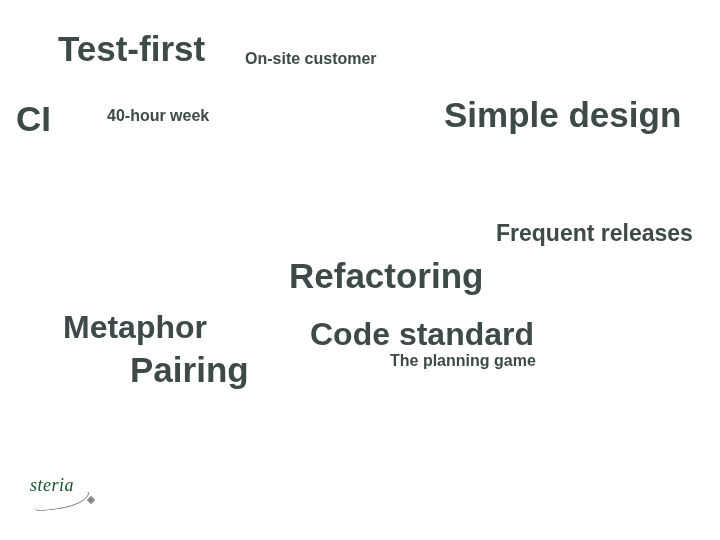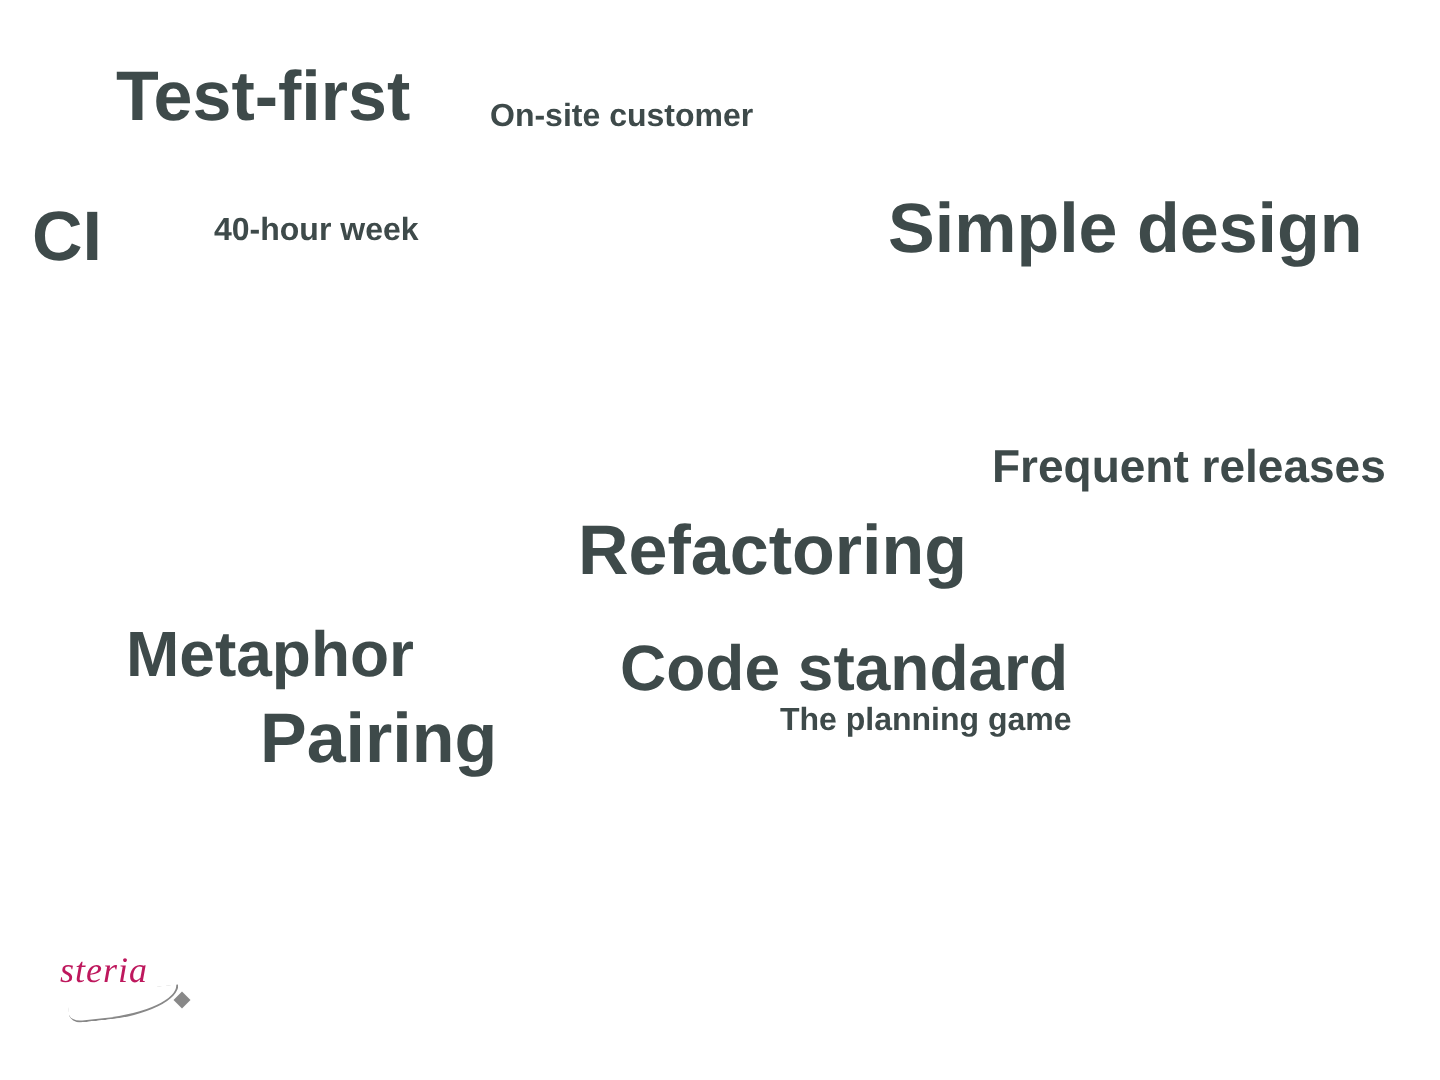--- a/index.html
+++ b/index.html
@@ -22,21 +22,21 @@
       position: absolute;
       left: 30px;
       bottom: 35px;
       width: 85px;
       height: 30px;
     }
     .logo-text {
       font-family: Georgia, serif;
       font-style: italic;
       font-size: 18px;
-      color: #be185d;
+      color: #14532d;
       letter-spacing: 0.5px;
     }
     .logo-arc {
       position: absolute;
       left: 4px;
       top: 20px;
       width: 56px;
       height: 14px;
       border: 1.5px solid #888;
       border-top: none;

